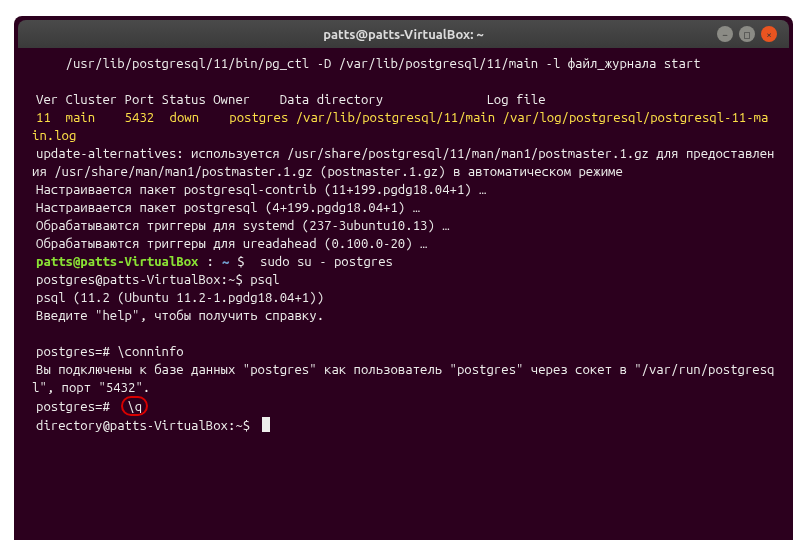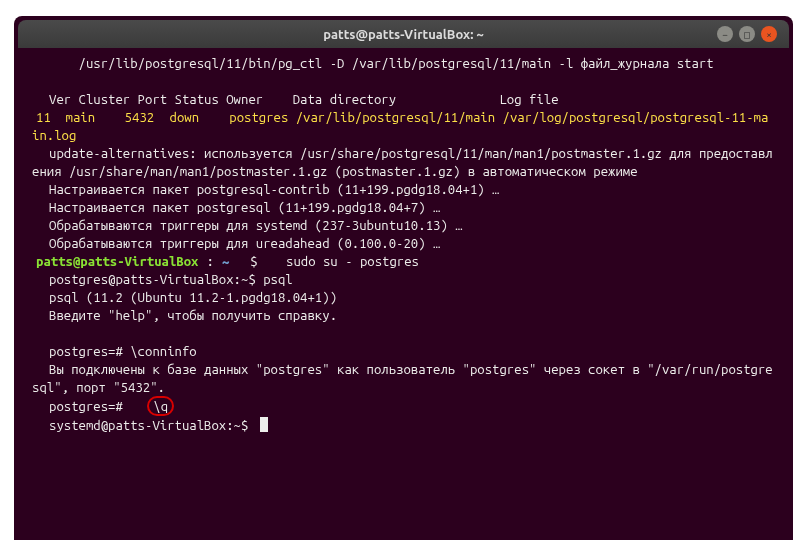--- a/index.html
+++ b/index.html
@@ -72,21 +72,21 @@
     .terminal {
       flex: 1;
       padding: 6px 14px 10px 14px;
       color: #e4e4e4;
       font-size: 13.2px;
       line-height: 18px;
       white-space: pre-wrap;
       word-break: break-all;
     }
     .orange { color: #fde047; }
-    .white { color: #eeeeec; margin-left: 13px; }
+    .white { color: #eeeeec; }
     .prompt-user { color: #8ae234; font-weight: bold; margin-top: 35px; }
     .prompt-colon { color: #eeeeec; }
     .prompt-path { color: #729fcf; font-weight: bold; }
     .highlight {
       border: 2px solid #d80000;
       border-radius: 10px;
       padding: 0 4px;
       display: inline-block;
       line-height: 16px;
     }
@@ -109,25 +109,25 @@
       <div class="win-btn max">□</div>
       <div class="win-btn close">×</div>
     </div>
   </div>
   <div class="terminal"><span class="white">    /usr/lib/postgresql/11/bin/pg_ctl -D /var/lib/postgresql/11/main -l файл_журнала start</span>
 <span></span>
 <span class="white">Ver Cluster Port Status Owner    Data directory              Log file</span>
 <span class="orange">11  main    5432 </span><span class="orange">down</span><span class="orange">   postgres /var/lib/postgresql/11/main /var/log/postgresql/postgresql-11-main.log</span>
 <span class="white">update-alternatives: используется /usr/share/postgresql/11/man/man1/postmaster.1.gz для предоставления /usr/share/man/man1/postmaster.1.gz (postmaster.1.gz) в автоматическом режиме</span>
 <span class="white">Настраивается пакет postgresql-contrib (11+199.pgdg18.04+1) …</span>
-<span class="white">Настраивается пакет postgresql (11+199.pgdg18.04+7) …</span>
+<span class="white">Настраивается пакет postgresql (4+199.pgdg18.04+1) …</span>
 <span class="white">Обрабатываются триггеры для systemd (237-3ubuntu10.13) …</span>
 <span class="white">Обрабатываются триггеры для ureadahead (0.100.0-20) …</span>
 <span class="prompt-user">patts@patts-VirtualBox</span><span class="prompt-colon">:</span><span class="prompt-path">~</span><span class="white">$ </span><span class="white">sudo su - postgres</span>
 <span class="white">postgres@patts-VirtualBox:~$ psql</span>
 <span class="white">psql (11.2 (Ubuntu 11.2-1.pgdg18.04+1))</span>
 <span class="white">Введите "help", чтобы получить справку.</span>
 <span></span>
 <span class="white">postgres=# \conninfo</span>
 <span class="white">Вы подключены к базе данных "postgres" как пользователь "postgres" через сокет в "/var/run/postgresql", порт "5432".</span>
 <span class="white">postgres=# </span><span class="highlight white">\q</span>
-<span class="white">systemd@patts-VirtualBox:~$ </span><span class="cursor"></span></div>
+<span class="white">directory@patts-VirtualBox:~$ </span><span class="cursor"></span></div>
 </div>
 
 </body></html>

